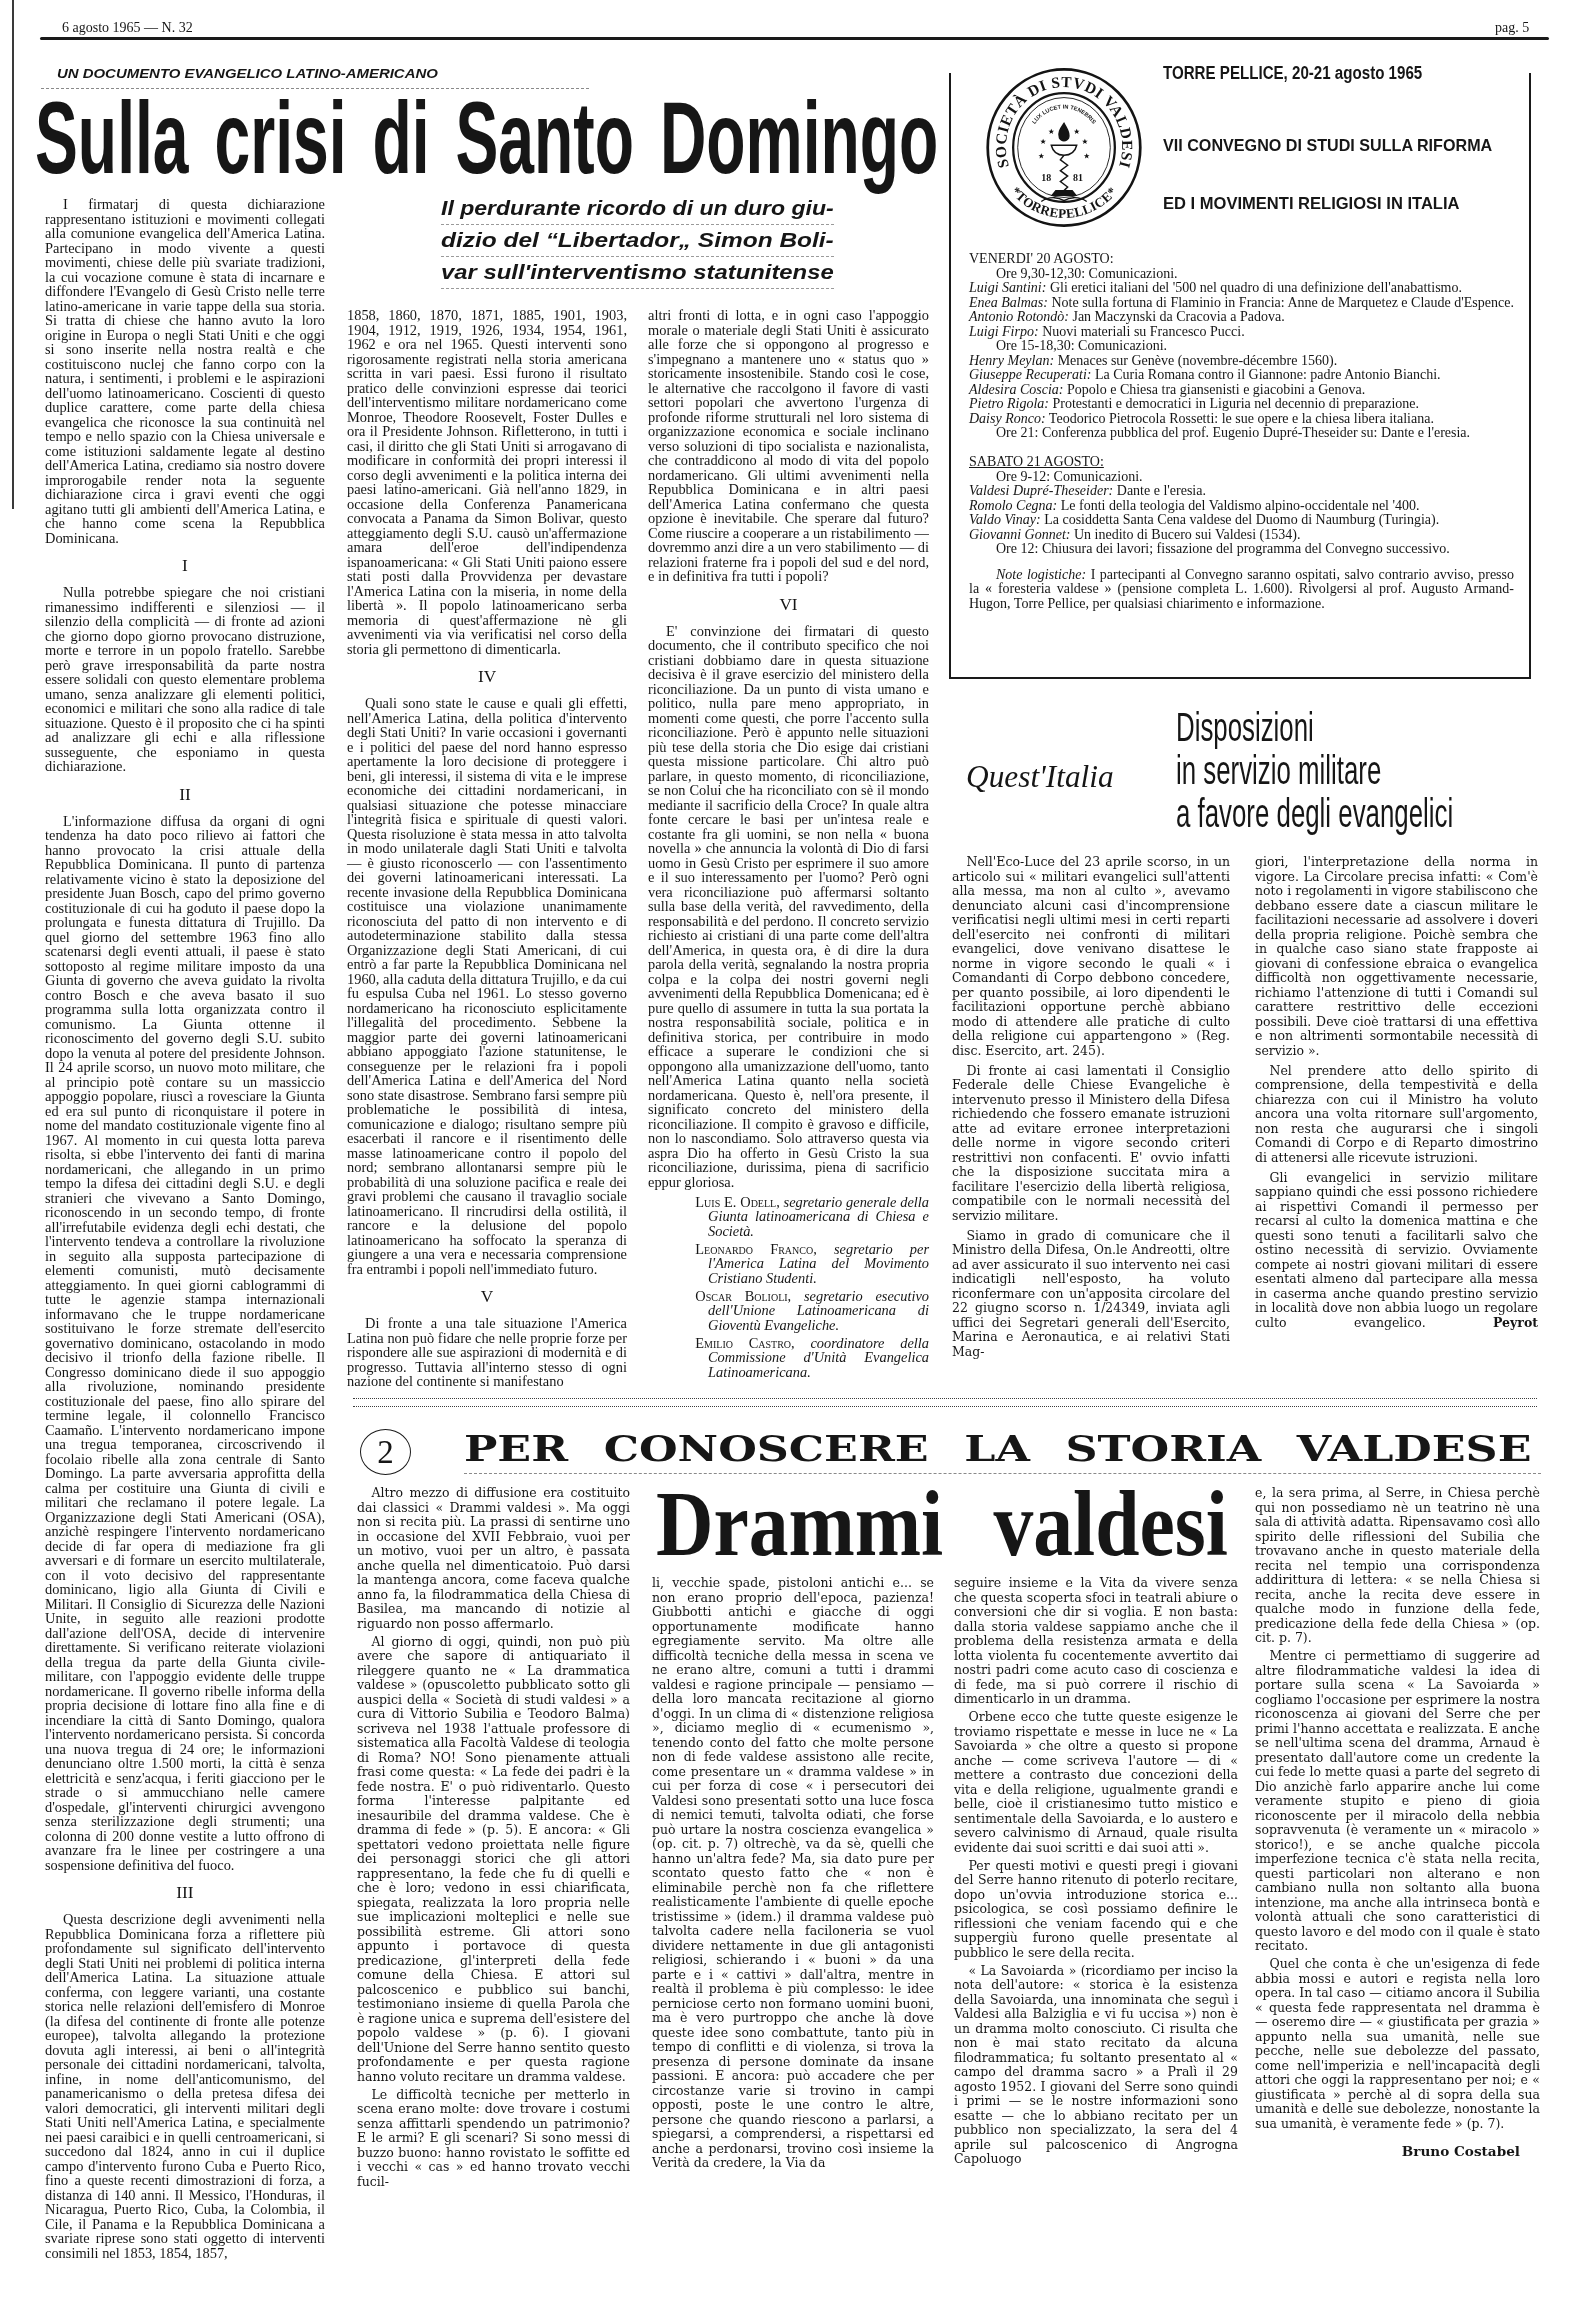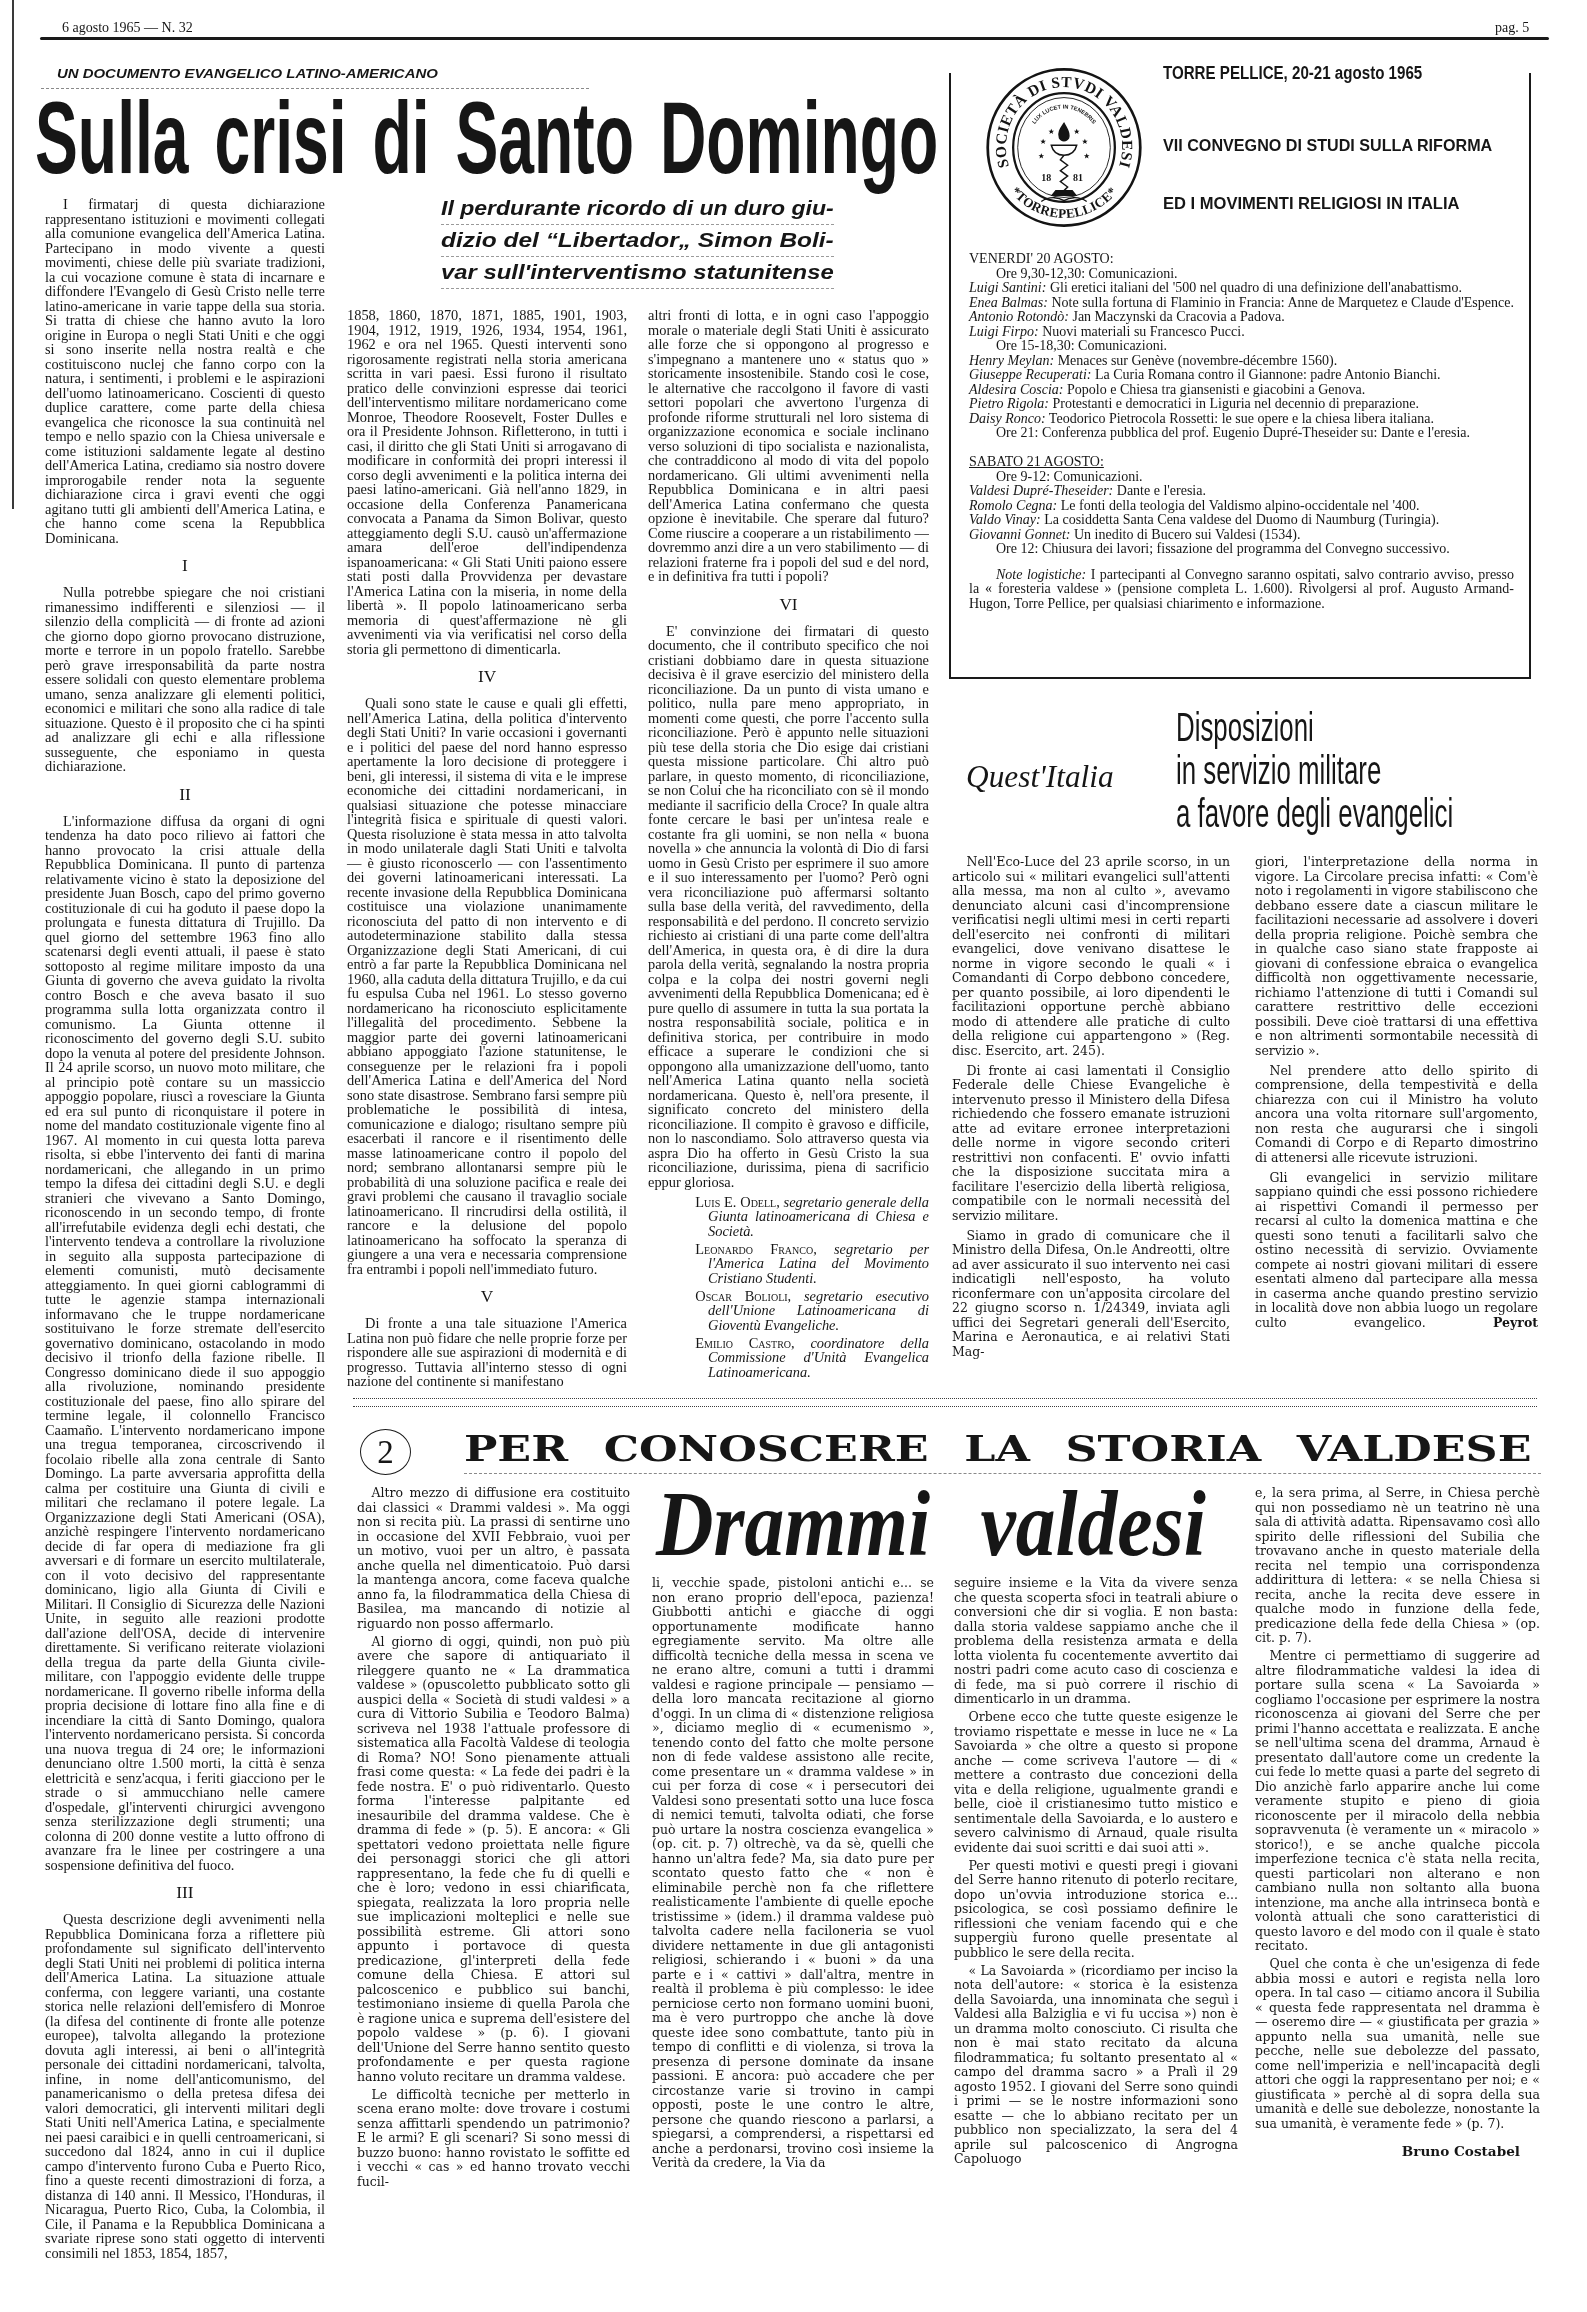--- a/index.html
+++ b/index.html
@@ -58,21 +58,21 @@
 .qi-col p.cont{text-indent:0;}
 .qi-last{text-align-last:justify;}
 .bold{font-weight:bold;}
 
 
 .sep1{left:353px;top:1398px;width:1184px;height:0;border-top:1.8px dotted #3c3c3c;}
 .sep2{left:353px;top:1406px;width:1184px;height:0;border-top:1.8px dotted #3c3c3c;}
 .sv-badge{left:360px;top:1429px;width:49px;height:44px;border:1.8px solid #1a1a1a;border-radius:50%;font-size:33px;line-height:44px;text-align:center;}
 .sv-series{left:464px;top:1428px;width:1077px;height:40px;font-family:"DejaVu Serif",serif;font-weight:bold;font-size:36px;line-height:40px;word-spacing:16.4px;}
 .sv-series-rule{left:464px;top:1473px;width:1077px;height:0;border-top:0.9px dashed #8a8a8a;}
-.sv-title{left:656px;top:1476px;width:570px;height:95px;font-family:"Liberation Serif",serif;font-weight:bold;font-size:94px;line-height:94px;word-spacing:36px;font-style:italic;}
+.sv-title{left:656px;top:1476px;width:570px;height:95px;font-family:"Liberation Serif",serif;font-weight:bold;font-size:94px;line-height:94px;word-spacing:36px;}
 .sv-col{font-family:"DejaVu Serif",serif;font-size:12.5px;line-height:14.5px;text-align:justify;}
 .sv-ca{left:357px;top:1486px;width:273px;}
 .sv-cb{left:652px;top:1576px;width:282px;}
 .sv-cc{left:954px;top:1576px;width:284px;}
 .sv-cd{left:1255px;top:1486px;width:285px;}
 .sv-col p{margin:0;text-indent:14.5px;}
 .sv-col p + p{margin-top:3.6px;}
 .sv-col p.cont{text-indent:0;}
 .sv-sign{text-align:right;font-weight:bold;font-size:13.6px;margin-top:12.7px;padding-right:20px;}
 </style>

